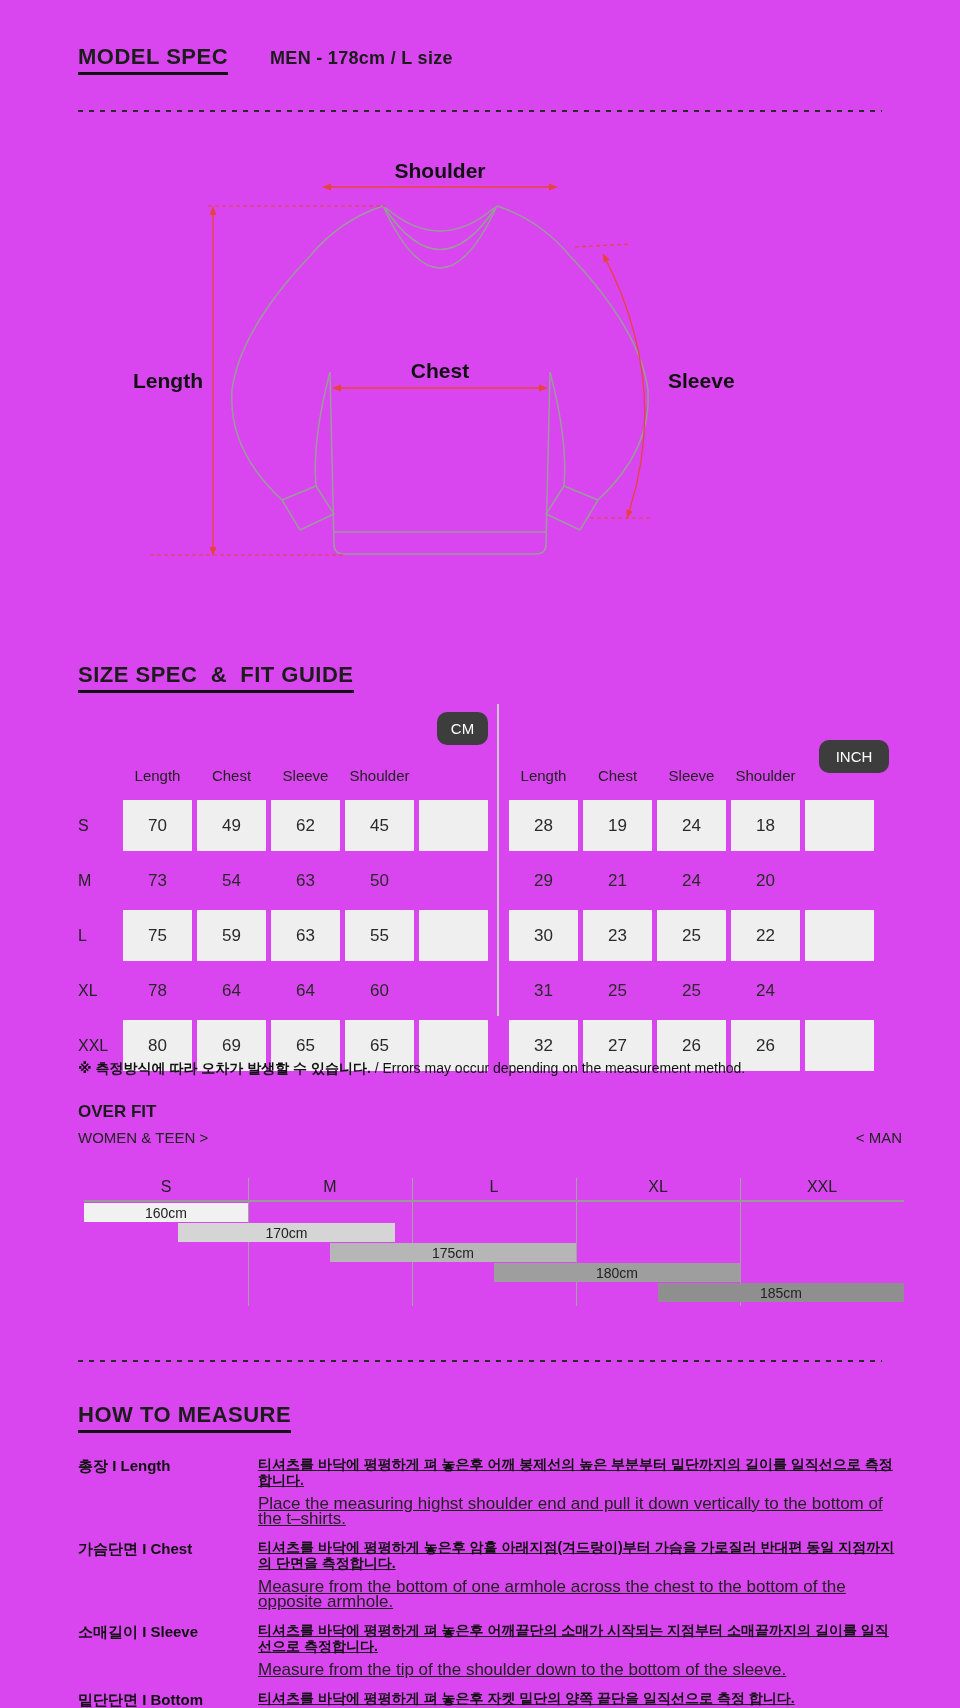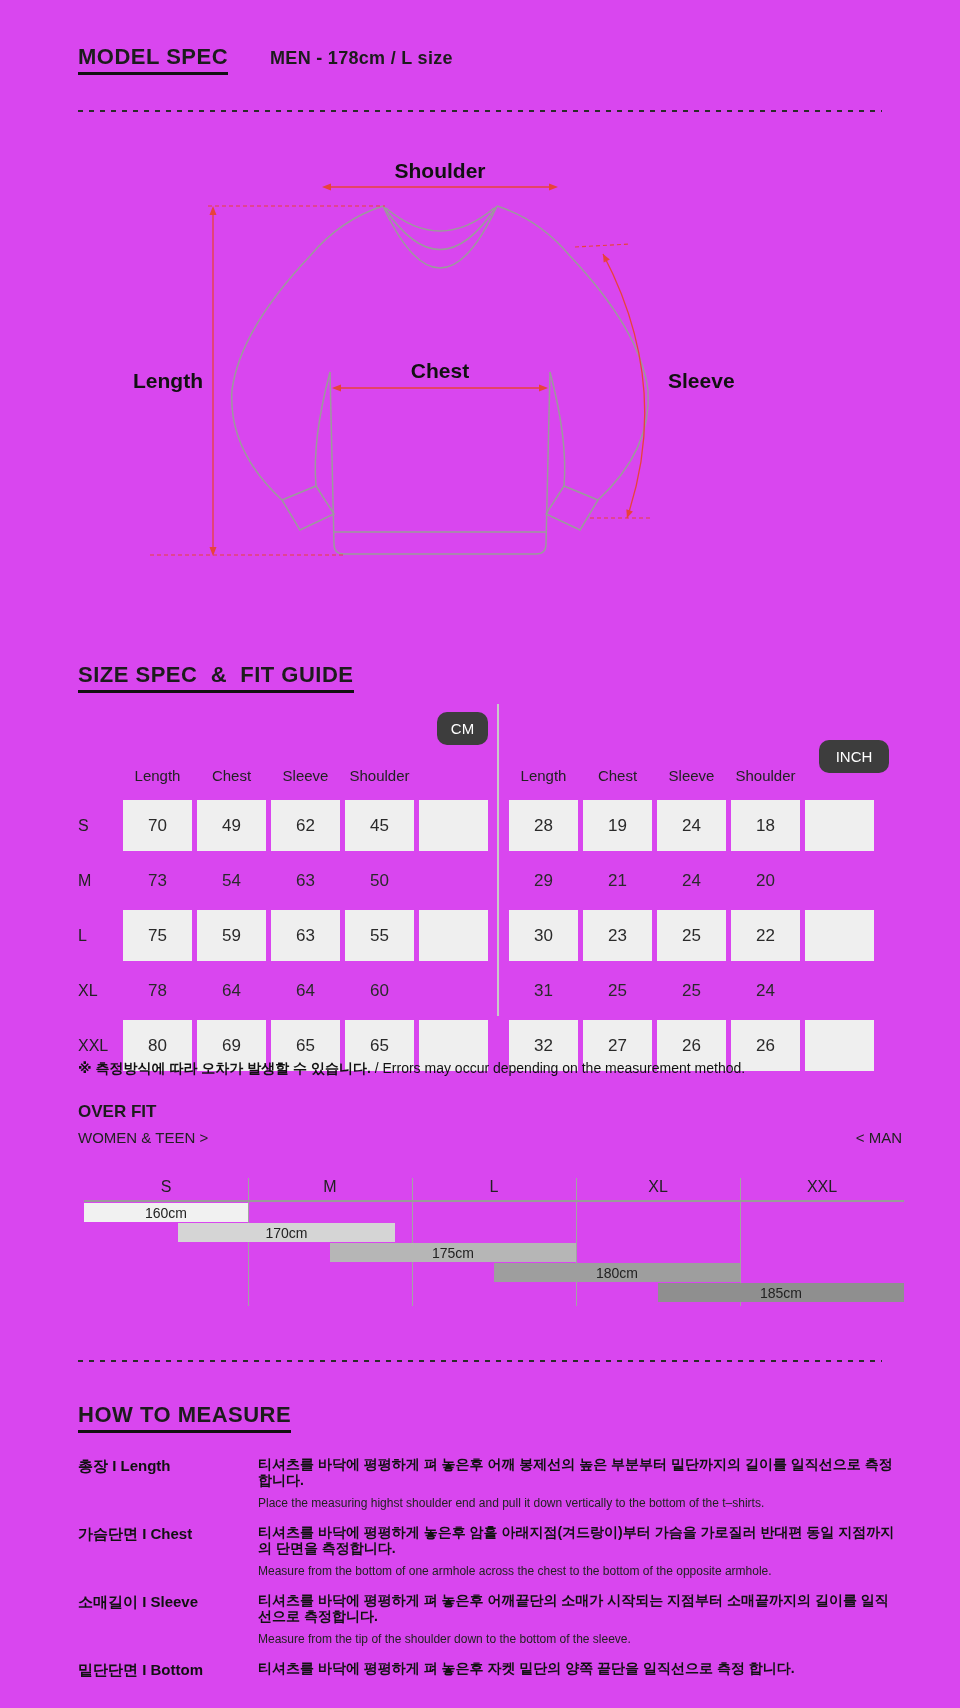--- a/index.html
+++ b/index.html
@@ -39,23 +39,23 @@
   .chead div{width:164px;text-align:center;font-size:16px;color:#222;}
   .cbars{border-top:2px solid #9a9a9a;position:relative;height:104px;}
   .sep{position:absolute;top:0;width:1px;height:128px;background:#a3a3a3;}
   .bar{position:absolute;height:19px;display:flex;align-items:center;justify-content:center;
        font-size:14px;color:#222;}
 
   
   .measure{position:absolute;left:78px;top:1456px;width:824px;}
   .mrow{display:flex;margin-bottom:13px;}
   .mlabel{width:180px;font-size:15px;font-weight:bold;color:#111;padding-top:1px;}
-  .mdesc{flex:1;}
+  .mdesc{flex:1;text-decoration:underline;}
   .kr{font-size:14px;font-weight:600;color:#111;line-height:16px;}
-  .en{font-size:12px;font-weight:400;color:#222;margin-top:8px;line-height:15px;}
+  .en{font-size:17px;font-weight:400;color:#222;margin-top:8px;line-height:15px;}
 
   svg text{font-family:"Liberation Sans","DejaVu Sans",sans-serif;}
 </style>
 </head>
 <body>
 
 <div class="page">
 
   <div style="position:absolute;left:78px;top:44px;display:flex;align-items:baseline;gap:42px;">
     <span class="h-big">MODEL SPEC</span>

